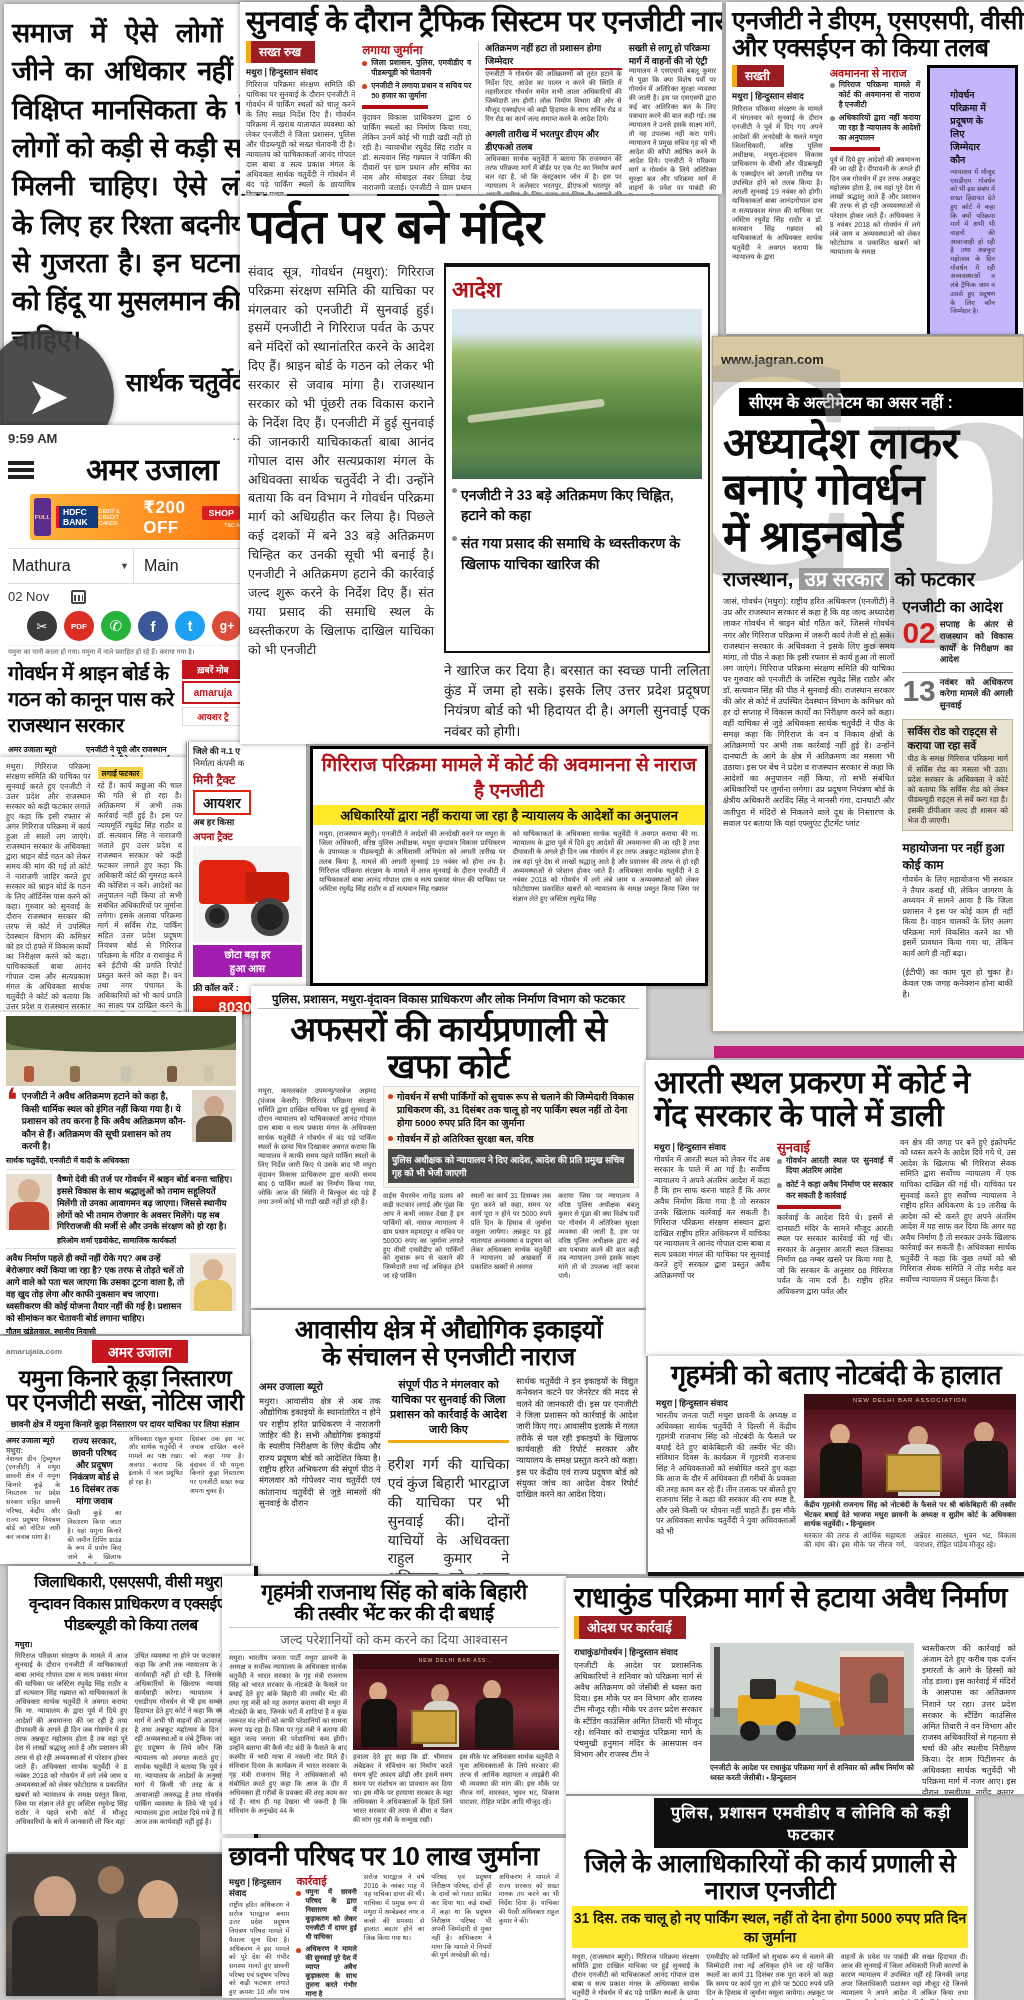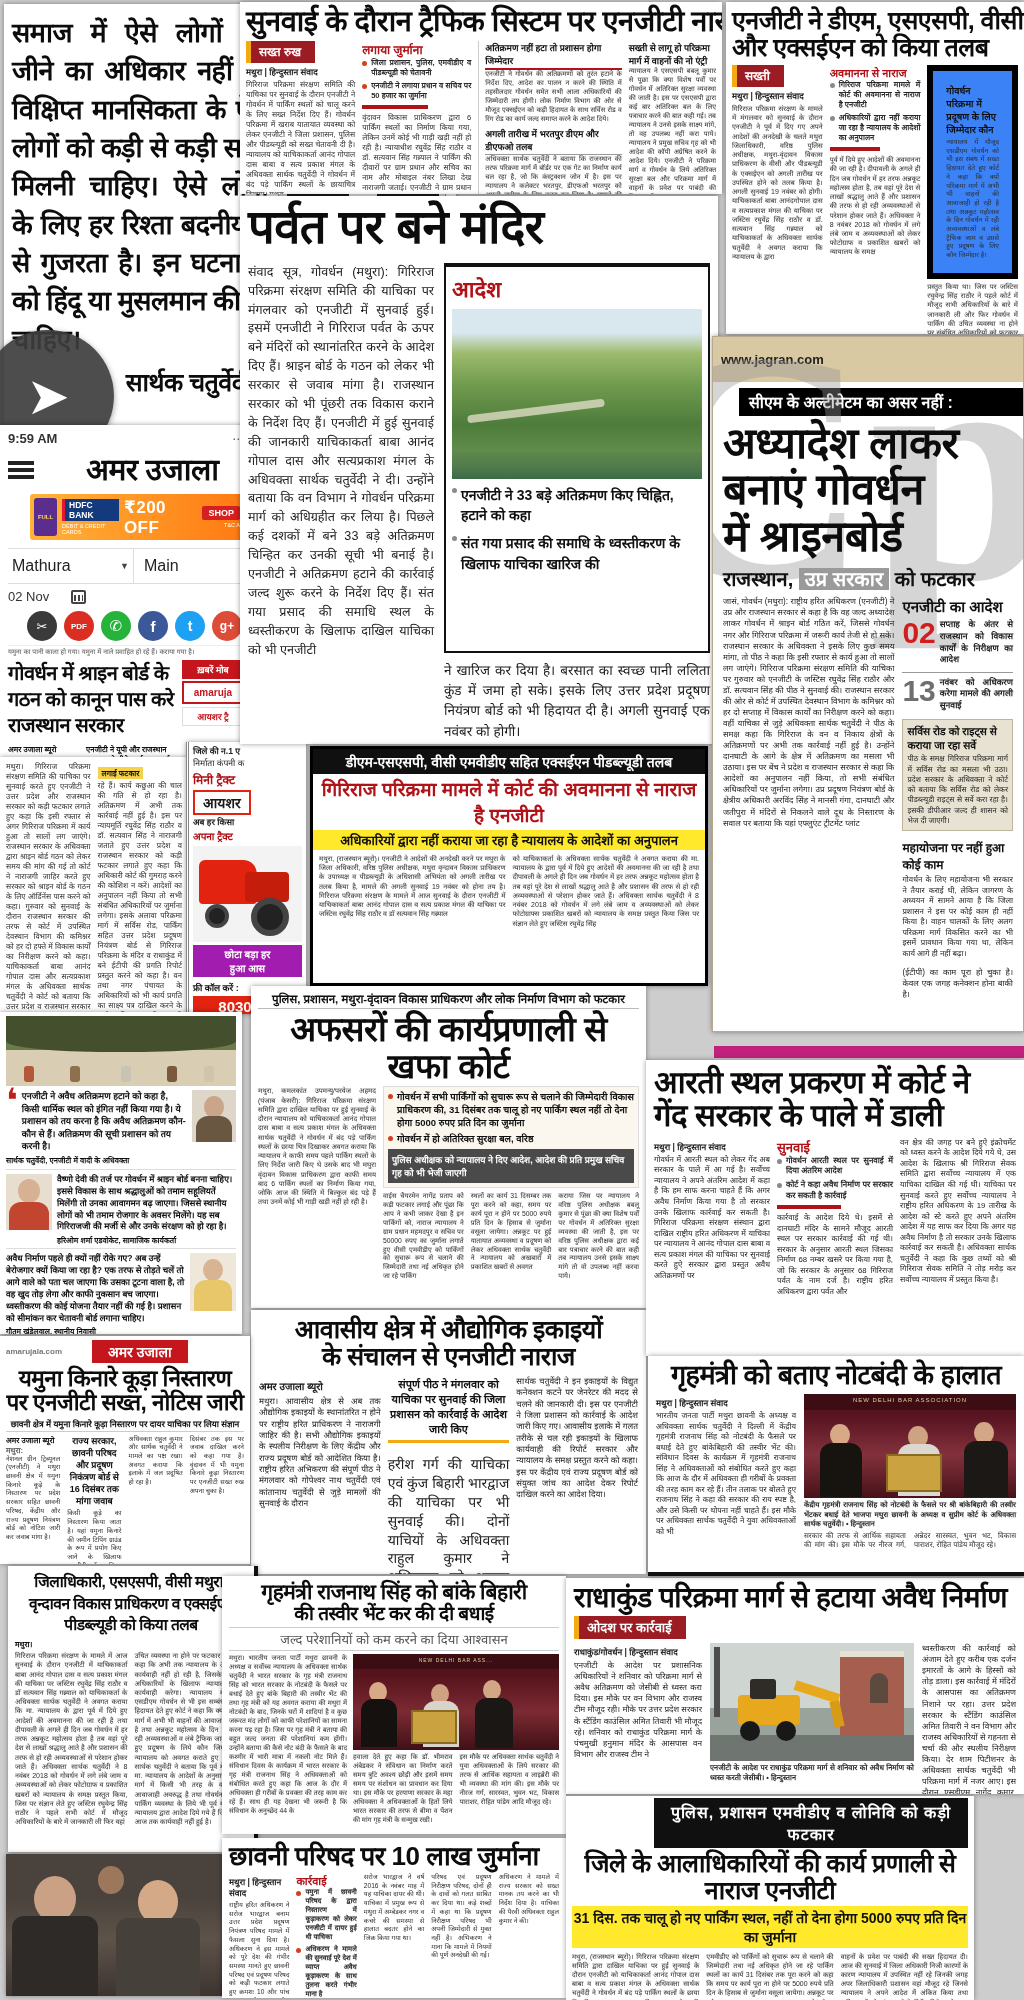--- a/index.html
+++ b/index.html
@@ -56,21 +56,21 @@
   <div style="display:flex;align-items:center;margin-top:8px">
     <span style="width:30px">
         <span style="display:block;width:26px;height:4px;background:#222;margin:3px 0"></span>
         <span style="display:block;width:26px;height:4px;background:#222;margin:3px 0"></span>
         <span style="display:block;width:26px;height:4px;background:#222;margin:3px 0"></span>
       </span>
     <span class="head1" style="font-size:30px;margin-left:48px">अमर उजाला</span>
   </div>
   <div style="margin:8px 0 0 22px;height:46px;border-radius:3px;background:linear-gradient(90deg,#ffb33a,#ff7a12);display:flex;align-items:center;padding:0 4px;gap:5px;overflow:hidden">
     <span style="width:26px;height:38px;background:#5b2d8f;border-radius:3px;color:#ffd95e;font-size:6px;font-weight:bold;display:flex;align-items:center;justify-content:center">FULL</span>
-    <span style="display:flex;flex-direction:column">
+    <span style="display:flex;flex-direction:row">
       <span style="background:#123a7d;color:#fff;font-size:8.5px;font-weight:bold;padding:1px 4px;border-left:3px solid #e31837">HDFC BANK</span>
       <span style="color:#fff;font-size:5.5px;margin-top:2px">DEBIT &amp; CREDIT CARDS</span>
     </span>
     <span style="color:#fff;font-weight:bold;font-size:17px;letter-spacing:.5px">₹200 OFF</span>
     <span style="display:flex;flex-direction:column;align-items:flex-end">
       <span style="background:#d61f1f;color:#fff;font-size:9px;font-weight:bold;padding:2px 6px;border-radius:2px">SHOP</span>
       <span style="color:#fff;font-size:5.5px;margin-top:2px">T&amp;C A</span>
     </span>
   </div>
   <div style="display:flex;border-top:1px solid #ddd;border-bottom:1px solid #ddd;margin-top:8px">
@@ -201,21 +201,21 @@
       <div class="tiny" style="font-size:7px">गिरिराज परिक्रमा संरक्षण के मामले में मंगलवार को सुनवाई के दौरान एनजीटी ने पूर्व में दिए गए अपने आदेशों की अनदेखी के चलते मथुरा जिलाधिकारी, वरिष्ठ पुलिस अधीक्षक, मथुरा-वृंदावन विकास प्राधिकरण के वीसी और पीडब्ल्यूडी के एक्सईएन को अगली तारीख पर उपस्थित होने को तलब किया है। अगली सुनवाई 19 नवंबर को होगी।   याचिकाकर्ता बाबा आनंदगोपाल दास व सत्यप्रकाश मंगल की याचिका पर जस्टिस रघुवेंद्र सिंह राठौर व डॉ. सत्यवान सिंह गब्र्याल को याचिकाकर्ता के अधिवक्ता सार्थक चतुर्वेदी ने अवगत कराया कि न्यायालय के द्वारा</div>
     </div>
     <div class="col">
       <div class="b redtxt" style="font-size:11px">अवमानना से नाराज</div>
       <div class="tiny bullet" style="font-weight:bold">गिरिराज परिक्रमा मामले में कोर्ट की अवमानना से नाराज है एनजीटी</div>
       <div class="tiny bullet" style="font-weight:bold">अधिकारियों द्वारा नहीं कराया जा रहा है न्यायालय के आदेशों का अनुपालन</div>
       <div class="rule" style="width:55%"></div>
       <div class="tiny" style="font-size:7px">पूर्व में दिये हुए आदेशों की अवमानना की जा रही है। दीपावली के अगले ही दिन जब गोवर्धन में हर तरफ अन्नकूट महोत्सव होता है, तब वहां पूरे देश से लाखों श्रद्धालु आते हैं और प्रशासन की तरफ से हो रही अव्यवस्थाओं से परेशान होकर जाते हैं। अधिवक्ता ने 8 नवंबर 2018 को गोवर्धन में लगे लंबे जाम व अव्यवस्थाओं को लेकर फोटोग्राफ व प्रकाशित खबरों को न्यायालय के समक्ष</div>
     </div>
     <div class="col">
-      <div style="border:6px solid #000000;padding:13px;background:#3b82f6">
+      <div style="border:3px solid #000000;padding:20px;background:#c4b5fd">
         <div class="smallcap" style="font-size:9.5px">गोवर्धन परिक्रमा में प्रदूषण के लिए जिम्मेदार कौन</div>
         <div class="tiny" style="font-size:6.6px;margin-top:2px">न्यायालय में मौजूद एसडीएम गोवर्धन को भी इस संबंध में सख्त हिदायत देते हुए कोर्ट ने कहा कि क्यों परिक्रमा मार्ग में अभी भी वाहनों की आवाजाही हो रही है तथा अन्नकूट महोत्सव के दिन गोवर्धन में रही अव्यवस्थाओं व लंबे ट्रैफिक जाम व उससे हुए प्रदूषण के लिए कौन जिम्मेदार है।</div>
       </div>
       <div class="tiny" style="font-size:7px;margin-top:3px">प्रस्तुत किया था। जिस पर जस्टिस रघुवेन्द्र सिंह राठौर ने पहले कोर्ट में मौजूद सभी अधिकारियों के बारे में जानकारी ली और फिर गोवर्धन में पार्किंग की उचित व्यवस्था ना होने पर संबंधित अधिकारियों को फटकार लगाते हुए कार्रवाई की चेतावनी दी। अगली सुनवाई 19 नवंबर को होगी।</div>
     </div>
   </div>
 </div>
 
 <div class="clip" style="left:712px;top:336px;width:312px;height:696px;border:1px solid #b9a98c">
   <div class="gray-wm" style="right:-30px;top:-60px;font-size:330px;font-family:'Liberation Serif','DejaVu Serif',serif">Cp</div>
@@ -250,21 +250,20 @@
         <div class="b" style="font-size:12px;margin-top:8px">महायोजना पर नहीं हुआ कोई काम</div>
         <div class="tiny2" style="font-size:7.8px;margin-top:2px">गोवर्धन के लिए महायोजना भी सरकार ने तैयार कराई थी, लेकिन जागरण के अध्ययन में सामने आया है कि जिला प्रशासन ने इस पर कोई काम ही नहीं किया है। वाहन चालकों के लिए अलग परिक्रमा मार्ग विकसित करने का भी इसमें प्रावधान किया गया था, लेकिन कार्य आगे ही नहीं बढ़ा।</div>
         <div class="tiny2" style="font-size:8.2px;margin-top:8px">(ईटीपी) का काम पूरा हो चुका है। केवल एक जगह कनेक्शन होना बाकी है।</div>
       </div>
     </div>
   </div>
 </div>
 <div style="position:absolute;left:714px;top:1046px;width:310px;height:12px;background:#c0217c"></div>
 
 <div class="clip" style="left:310px;top:746px;width:398px;height:240px;border:3px solid #000;padding:0">
-  <div class="blackbar" style="font-size:14px;padding:3px 4px">डीएम-एसएसपी, वीसी एमवीडीए सहित एक्सईएन पीडब्ल्यूडी तलब</div>
   <div class="b redtxt" style="font-size:19px;text-align:center;padding:2px 4px">गिरिराज परिक्रमा मामले में कोर्ट की अवमानना से नाराज है एनजीटी</div>
   <div class="yellowbar" style="font-size:13px;text-align:center;padding:1px 4px">अधिकारियों द्वारा नहीं कराया जा रहा है न्यायालय के आदेशों का अनुपालन</div>
   <div class="cols" style="padding:4px 6px">
     <div class="col tiny" style="font-size:7px">मथुरा, (राजस्थान ब्यूरो)। एनजीटी ने आदेशों की अनदेखी करने पर मथुरा के जिला अधिकारी, वरिष्ठ पुलिस अधीक्षक, मथुरा वृन्दावन विकास प्राधिकरण के उपाध्यक्ष व पीडब्ल्यूडी के अधिशासी अभियंता को अगली तारीख पर तलब किया है, मामले की अगली सुनवाई 19 नवंबर को होना तय है।   गिरिराज परिक्रमा संरक्षण के मामले में आज सुनवाई के दौरान एनजीटी में याचिकाकर्ता बाबा आनंद गोपाल दास व सत्य प्रकाश मंगल की याचिका पर जस्टिस रघुवेंद्र सिंह राठौर व डॉ सत्यवान सिंह गब्र्याल</div>
     <div class="col tiny" style="font-size:7px">को याचिकाकर्ता के अधिवक्ता सार्थक चतुर्वेदी ने अवगत कराया की मा. न्यायालय के द्वारा पूर्व में दिये हुए आदेशों की अवमानना की जा रही है तथा दीपावली के अगले ही दिन जब गोवर्धन में हर तरफ अन्नकूट महोत्सव होता है तब वहां पूरे देश से लाखों श्रद्धालु आते है और प्रशासन की तरफ से हो रही अव्यवस्थाओं से परेशान होकर जाते हैं। अधिवक्ता सार्थक चतुर्वेदी ने 8 नवंबर 2018 को गोवर्धन में लगे लंबे जाम व अव्यवस्थाओं को लेकर फोटोग्राफ्स प्रकाशित खबरों को न्यायालय के समक्ष प्रस्तुत किया जिस पर संज्ञान लेते हुए जस्टिस रघुवेंद्र सिंह</div>
   </div>
 </div>
 
 <div class="clip" style="left:251px;top:986px;width:395px;height:322px;padding:5px 7px">
   <div class="b" style="font-size:11.5px;text-align:center;border-bottom:1px solid #bbb;padding-bottom:2px">पुलिस, प्रशासन, मथुरा-वृंदावन विकास प्राधिकरण और लोक निर्माण विभाग को फटकार</div>

